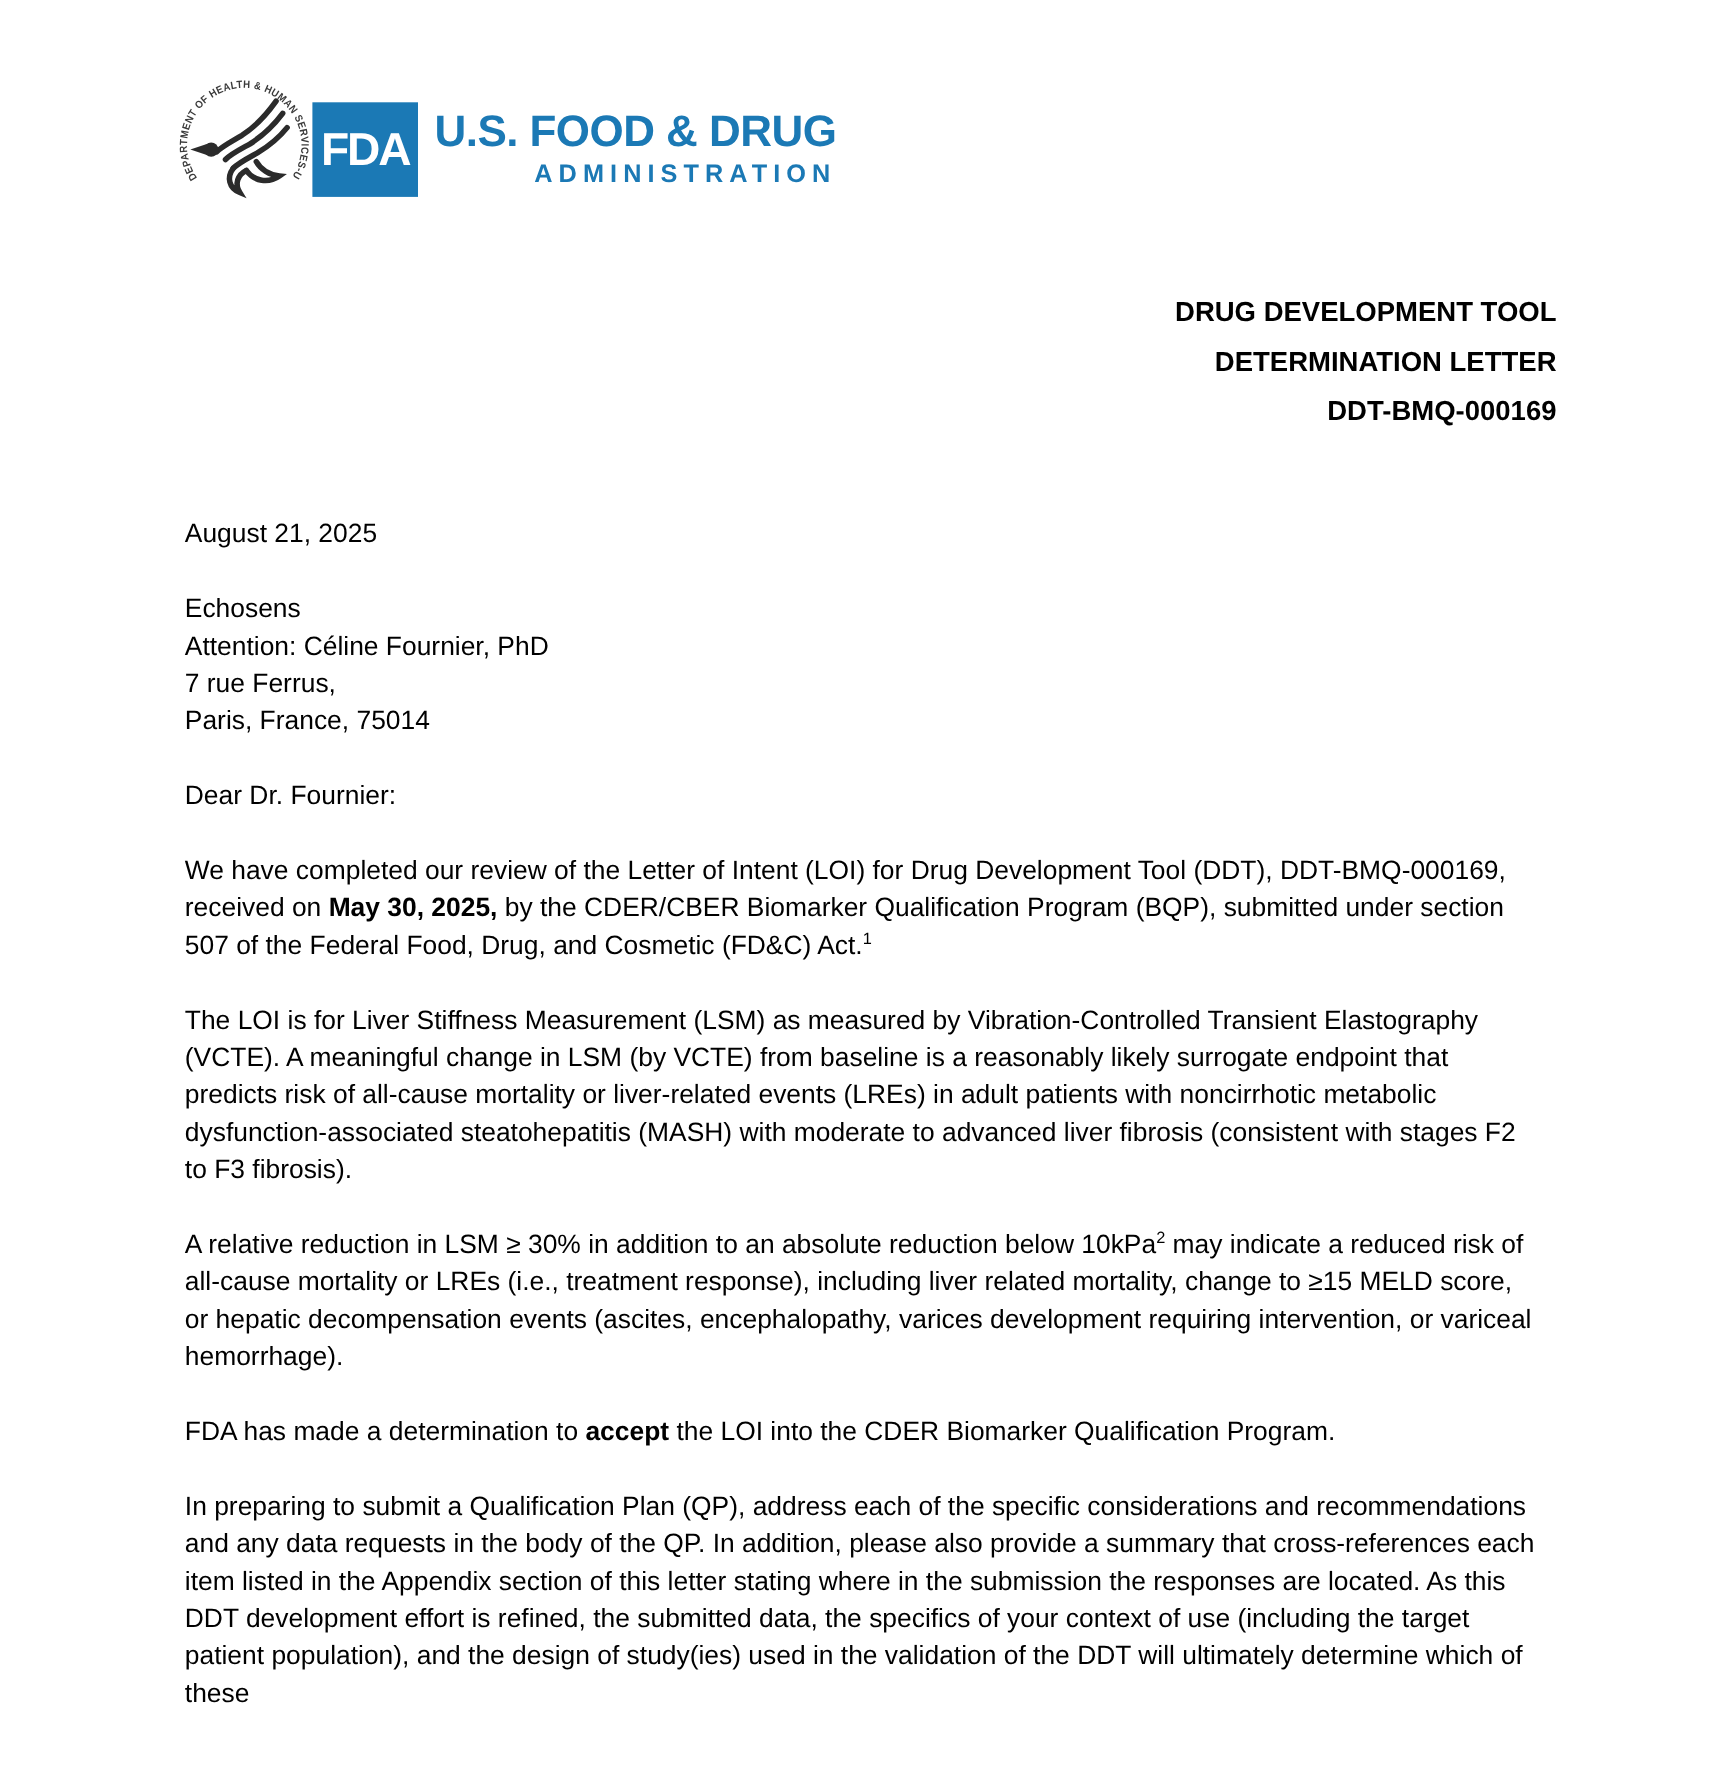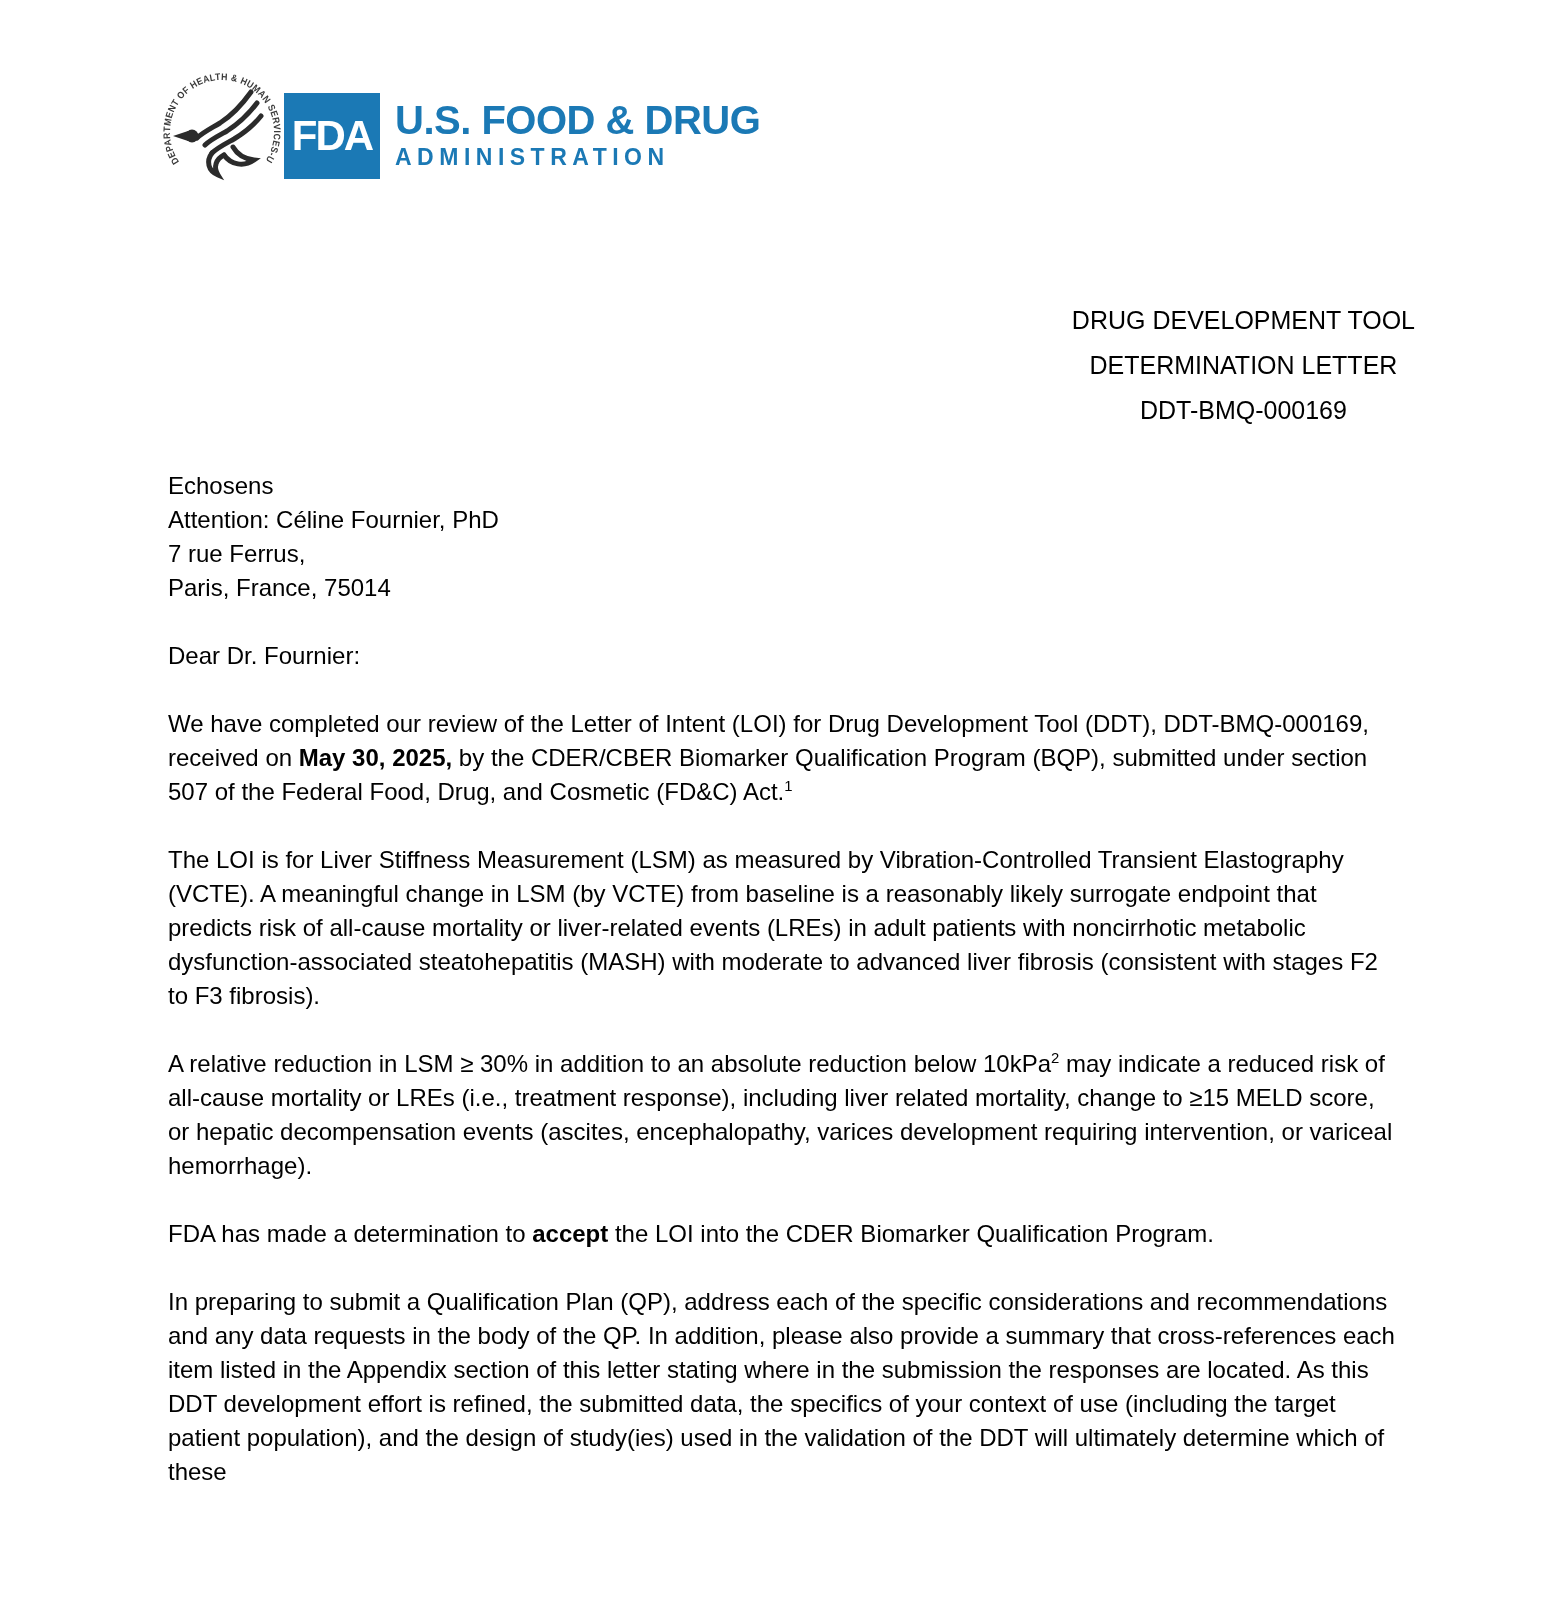--- a/index.html
+++ b/index.html
@@ -13,28 +13,28 @@
   sup { font-size:0.62em; line-height:0; vertical-align:super; }
 
   
   .hhs-seal { position:absolute; left:156px; top:70px; width:142px; height:126px; }
   .fda-lockup { position:absolute; left:284px; top:93px; display:flex; gap:15px; }
   .fda-box {
     width:96px; height:86px; background:#1b79b5; color:#ffffff;
     display:flex; align-items:center; justify-content:center;
     font-weight:bold; font-size:42px; letter-spacing:-2px;
   }
-  .fda-words { padding-top:7px; color:#1b79b5; }
+  .fda-words { padding-top:7px; color:#1b79b5;text-align:right; }
   .fda-line1 { font-weight:bold; font-size:40px; letter-spacing:-0.5px; line-height:1; }
   .fda-line2 { font-weight:bold; font-size:23px; letter-spacing:5.5px; margin-top:6px; line-height:1; }
 
   
   .title-block {
     position:absolute; right:143px; top:262px;
-    text-align:center; font-weight:normal; font-size:25px; line-height:45px;margin-top:36px;
+    text-align:right; font-weight:bold; font-size:25px; line-height:45px;
   }
 
   
   .letter-body {
     position:absolute; left:168px; top:469px; width:1232px;
     font-size:24px; line-height:34px;
   }
   .letter-body .block { margin-bottom:34px; }
   .letter-body p { margin-bottom:34px; }
   .letter-body p:last-child { margin-bottom:0; }
@@ -79,20 +79,21 @@
   </div>
 
   <div class="title-block">
     <div>DRUG DEVELOPMENT TOOL</div>
     <div>DETERMINATION LETTER</div>
     <div>DDT-BMQ-000169</div>
   </div>
 
   <div class="letter-body">
 
+    <div class="block">August 21, 2025</div>
 
     <div class="block">
       <div>Echosens</div>
       <div>Attention: Céline Fournier, PhD</div>
       <div>7 rue Ferrus,</div>
       <div>Paris, France, 75014</div>
     </div>
 
     <div class="block">Dear Dr. Fournier:</div>
 

